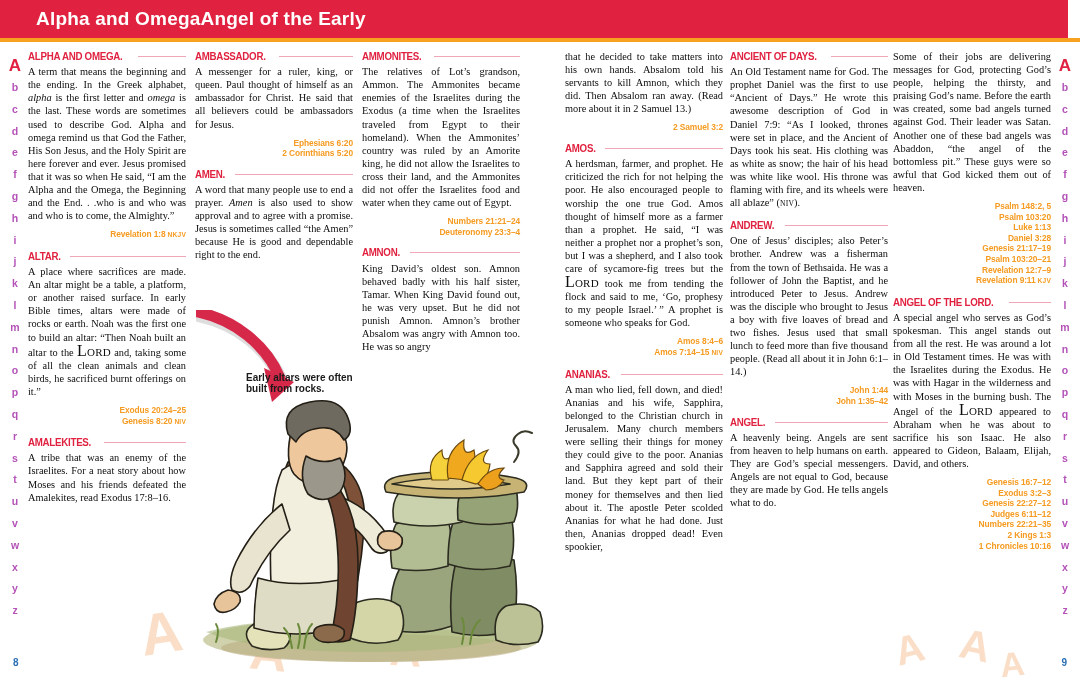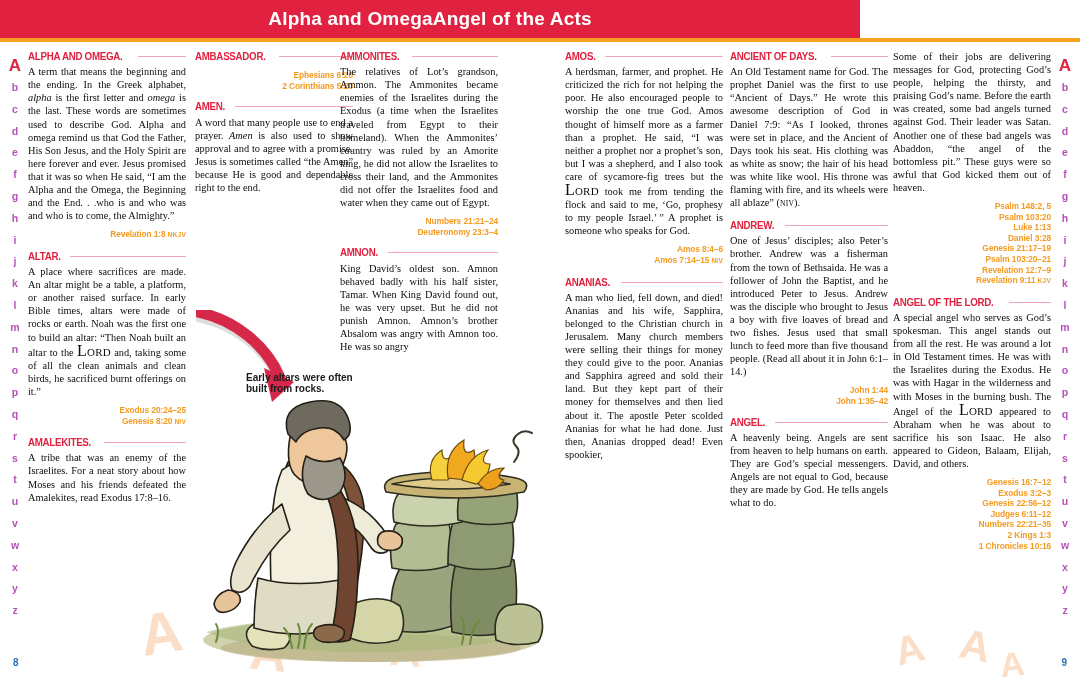--- a/index.html
+++ b/index.html
@@ -11,23 +11,23 @@
   }
   .page {
     position: relative;
     width: 1080px; height: 684px;
     background: #ffffff;
   }
 
   
   .header-band {
     position: absolute; top: 0; left: 0;
-    width: 860px; height: 38px;
+    width: 1068px; height: 38px;
     background: #e0213f;
-    display: flex; align-items: center; justify-content: center;
+    display: flex; align-items: center; justify-content: flex-start;
     padding: 0 36px;
   }
   .header-band::after {
     content: "";
     position: absolute; left: 0; bottom: -4px;
     width: 1080px; height: 4px;
     background: #f6a11f;
   }
   .running-head {
     font-family: "Liberation Sans", sans-serif;
@@ -74,21 +74,21 @@
     top: 0;
     width: 158px;
     font-size: 10.4px;
     line-height: 13.15px;
     text-align: justify;
     color: #111111;
     hyphens: auto;
   }
   .col-0 { left: 0px;   }
   .col-1 { left: 167px; }
-  .col-2 { left: 312px; }
+  .col-2 { left: 334px; }
   .col-3 { left: 537px; }
   .col-4 { left: 702px; }
   .col-5 { left: 865px; }
 
   
   .entry { margin-bottom: 9px; }
   .entry-head {
     display: flex; align-items: center;
     gap: 7px;
     margin-bottom: 2px;
@@ -183,21 +183,21 @@
   .folio.left  { left: 13px; }
   .folio.right { right: 13px; }
 </style>
 </head>
 <body>
 
 <div class="page">
 
   <div class="header-band">
     <div class="running-head">Alpha and Omega</div>
-    <div class="running-head">Angel of the Acts</div>
+    <div class="running-head">Angel of the Early</div>
   </div>
 
   <div class="alpha-rail left" id="alpha-rail-left">
       <div class="alpha-letter active">A</div>
       <div class="alpha-letter">b</div>
       <div class="alpha-letter">c</div>
       <div class="alpha-letter">d</div>
       <div class="alpha-letter">e</div>
       <div class="alpha-letter">f</div>
       <div class="alpha-letter">g</div>
@@ -288,20 +288,21 @@
           </div>
           <div class="entry-body">A tribe that was an enemy of the Israelites. For a neat story about how Moses and his friends defeated the Amalekites, read Exodus 17:8–16.</div>
         </div>
       </div>
       <div class="col col-1">
         <div class="entry">
           <div class="entry-head">
             <span class="entry-term">AMBASSADOR.</span>
             <span class="entry-rule"></span>
           </div>
+          <div class="entry-body">A messenger for a ruler, king, or queen. Paul thought of himself as an ambassador for Christ. He said that all believers could be ambassadors for Jesus.</div>
           <div class="refs">
             <div>Ephesians 6:20</div>
             <div>2 Corinthians 5:20</div>
           </div>
         </div>
         <div class="entry">
           <div class="entry-head">
             <span class="entry-term">AMEN.</span>
             <span class="entry-rule"></span>
           </div>
@@ -322,20 +323,26 @@
         </div>
         <div class="entry">
           <div class="entry-head">
             <span class="entry-term">AMNON.</span>
             <span class="entry-rule"></span>
           </div>
           <div class="entry-body">King David’s oldest son. Amnon behaved badly with his half sister, Tamar. When King David found out, he was very upset. But he did not punish Amnon. Amnon’s brother Absalom was angry with Amnon too. He was so angry</div>
         </div>
       </div>
       <div class="col col-3">
+        <div class="entry">
+          <div class="entry-body cont-body">that he decided to take matters into his own hands. Absalom told his servants to kill Amnon, which they did. Then Absalom ran away. (Read more about it in 2 Samuel 13.)</div>
+          <div class="refs">
+            <div>2 Samuel 3:2</div>
+          </div>
+        </div>
         <div class="entry">
           <div class="entry-head">
             <span class="entry-term">AMOS.</span>
             <span class="entry-rule"></span>
           </div>
           <div class="entry-body">A herdsman, farmer, and prophet. He criticized the rich for not helping the poor. He also encouraged people to worship the one true God. Amos thought of himself more as a farmer than a prophet. He said, “I was neither a prophet nor a prophet’s son, but I was a shepherd, and I also took care of sycamore-fig trees but the <span class="sc">Lord</span> took me from tending the flock and said to me, ‘Go, prophesy to my people Israel.’ ” A prophet is someone who speaks for God.</div>
           <div class="refs">
             <div>Amos 8:4–6</div>
             <div>Amos 7:14–15<span class="tr"> NIV</span></div>
           </div>
@@ -391,21 +398,21 @@
         </div>
         <div class="entry">
           <div class="entry-head">
             <span class="entry-term">ANGEL OF THE LORD.</span>
             <span class="entry-rule"></span>
           </div>
           <div class="entry-body">A special angel who serves as God’s spokesman. This angel stands out from all the rest. He was around a lot in Old Testament times. He was with the Israelites during the Exodus. He was with Hagar in the wilderness and with Moses in the burning bush. The Angel of the <span class="sc">Lord</span> appeared to Abraham when he was about to sacrifice his son Isaac. He also appeared to Gideon, Balaam, Elijah, David, and others.</div>
           <div class="refs">
             <div>Genesis 16:7–12</div>
             <div>Exodus 3:2–3</div>
-            <div>Genesis 22:56–12</div>
+            <div>Genesis 22:27–12</div>
             <div>Judges 6:11–12</div>
             <div>Numbers 22:21–35</div>
             <div>2 Kings 1:3</div>
             <div>1 Chronicles 10:16</div>
           </div>
         </div>
       </div>
     </div>
 
   <div class="arrow-wrap">

